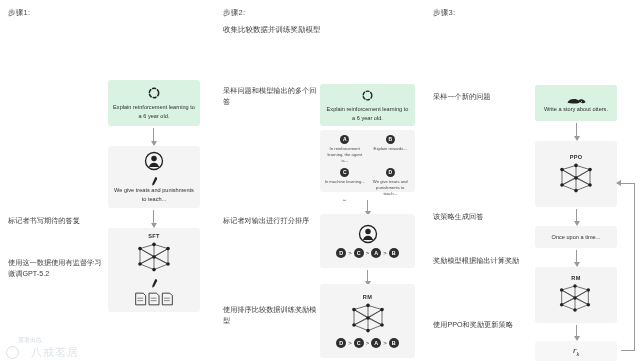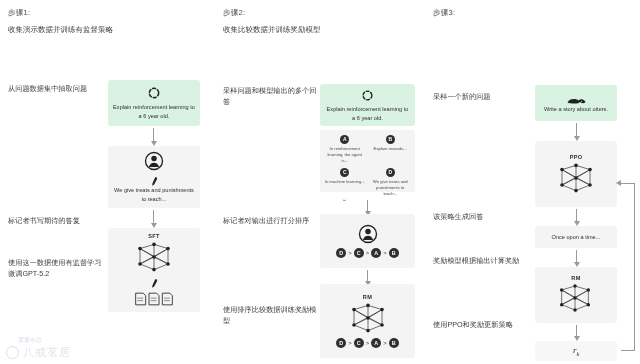--- a/index.html
+++ b/index.html
@@ -101,40 +101,38 @@
     position: absolute; width: 0; height: 0;
     border-top: 3px solid transparent; border-bottom: 3px solid transparent;
     border-right: 5px solid #9a9a9a;
   }
 
   .rk { font-size: 9px; font-style: italic; color: #2f2f2f; font-family: "Liberation Serif", serif; }
 
   
   .watermark {
     position: absolute; left: 6px; bottom: 4px;
-    display: flex; align-items: center; gap: 4px;
+    display: flex; align-items: center; gap: 12px;
     opacity: .55;
   }
   .wm-logo {
     width: 13px; height: 13px; border-radius: 50%;
     border: 1.5px solid #b9c6d6;
   }
   .wm-text { font-size: 11px; color: #c3cedb; letter-spacing: 1px; }
   .wm-sub { position: absolute; left: 18px; bottom: 19px; font-size: 6px; color: #d2dae3; }
 </style>
 </head>
 <body>
 
 <div class="page">
 
   <div class="col col-1">
     <div class="step-no">步骤1:</div>
-    <div class="step-title">收集演示数据并训练有监督策略</div>
-
-    <div class="caption" style="top:84px;">从问题数据集中抽取问题</div>
+
     <div class="caption" style="top:172px;margin-top:44px;">标记者书写期待的答复</div>
     <div class="caption" style="top:258px;">使用这一数据使用有监督学习微调GPT-5.2</div>
 
     <div class="card green" style="left:108px; top:80px; width:92px; height:46px;">
       <span class="icon-recycle">
         <svg viewBox="0 0 24 24" width="14" height="14">
           <g fill="none" stroke="#222" stroke-width="2.6" stroke-linecap="round" stroke-dasharray="5 3.6">
             <circle cx="12" cy="12" r="8"></circle>
           </g>
         </svg>

